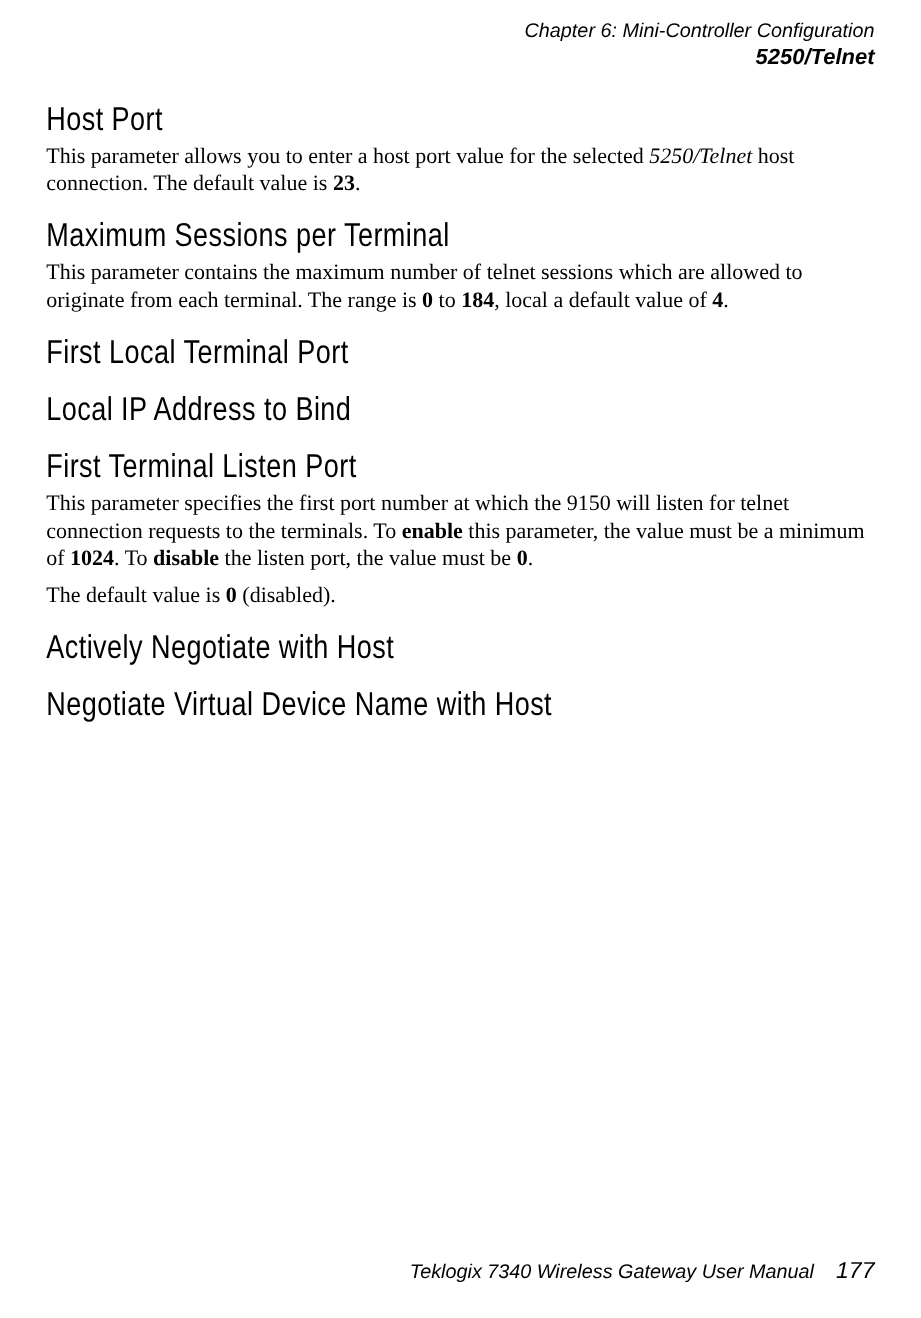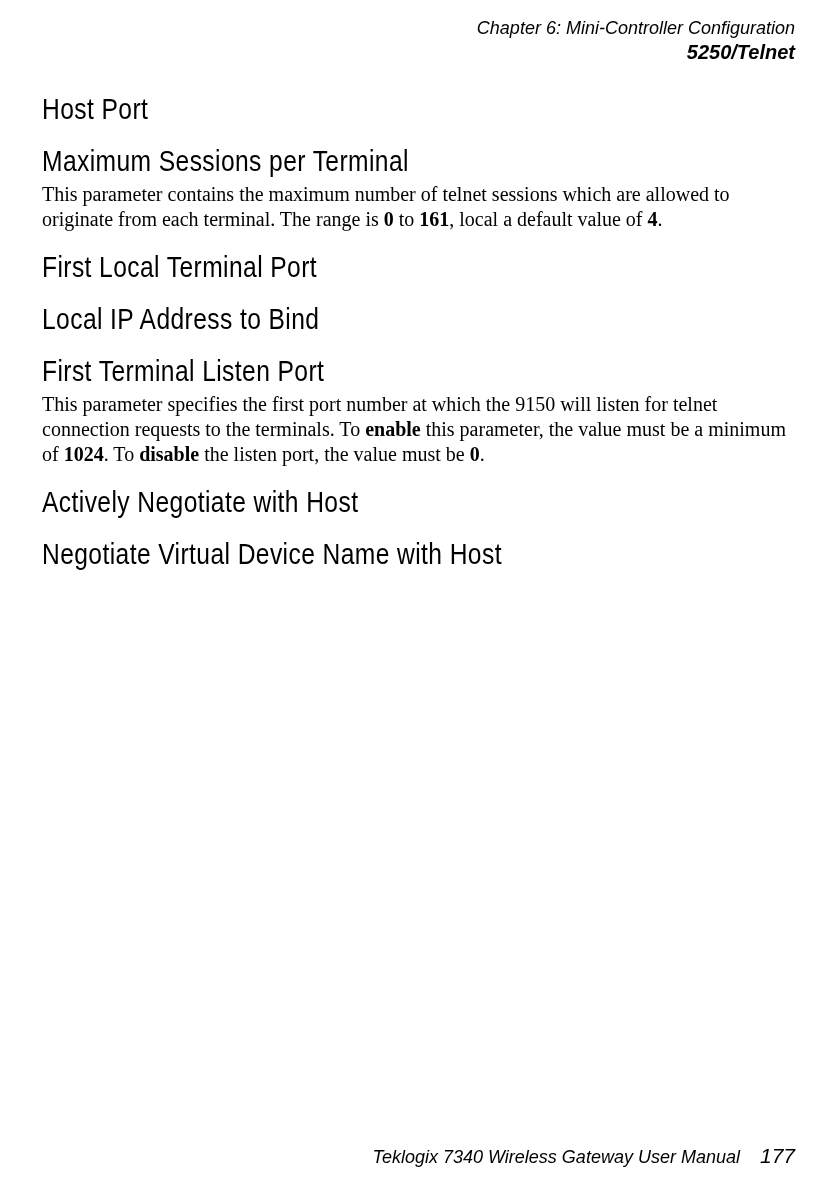--- a/index.html
+++ b/index.html
@@ -62,33 +62,39 @@
 <body>
 
 <div class="page">
 
   <div class="header">
     <div class="line1">Chapter 6:  Mini-Controller Configuration</div>
     <div class="line2">5250/Telnet</div>
   </div>
 
   <div class="section-title">Host Port</div>
+  <p class="body-text">
+    <span>This parameter allows you to enter a host port value for the selected </span><span class="ital">5250/Telnet</span><span> host connection. The default value is </span><span class="bold">23</span><span>.</span>
+  </p>
 
   <div class="section-title">Maximum Sessions per Terminal</div>
   <p class="body-text">
-    <span>This parameter contains the maximum number of telnet sessions which are allowed to originate from each terminal. The range is </span><span class="bold">0</span><span> to </span><span class="bold">161</span><span>, local a default value of </span><span class="bold">4</span><span>.</span>
+    <span>This parameter contains the maximum number of telnet sessions which are allowed to originate from each terminal. The range is </span><span class="bold">0</span><span> to </span><span class="bold">184</span><span>, local a default value of </span><span class="bold">4</span><span>.</span>
   </p>
 
   <div class="section-title">First Local Terminal Port</div>
 
   <div class="section-title">Local IP Address to Bind</div>
 
   <div class="section-title">First Terminal Listen Port</div>
   <p class="body-text">
     <span>This parameter specifies the first port number at which the 9150 will listen for telnet connection requests to the terminals. To </span><span class="bold">enable</span><span> this parameter, the value must be a minimum of </span><span class="bold">1024</span><span>. To </span><span class="bold">disable</span><span> the listen port, the value must be </span><span class="bold">0</span><span>.</span>
+  </p>
+  <p class="body-text">
+    <span>The default value is </span><span class="bold">0</span><span> (disabled).</span>
   </p>
 
   <div class="section-title">Actively Negotiate with Host</div>
 
   <div class="section-title">Negotiate Virtual Device Name with Host</div>
 
   <div class="footer">
     <span>Teklogix 7340 Wireless Gateway User Manual</span><span class="pagenum">177</span>
   </div>
 

